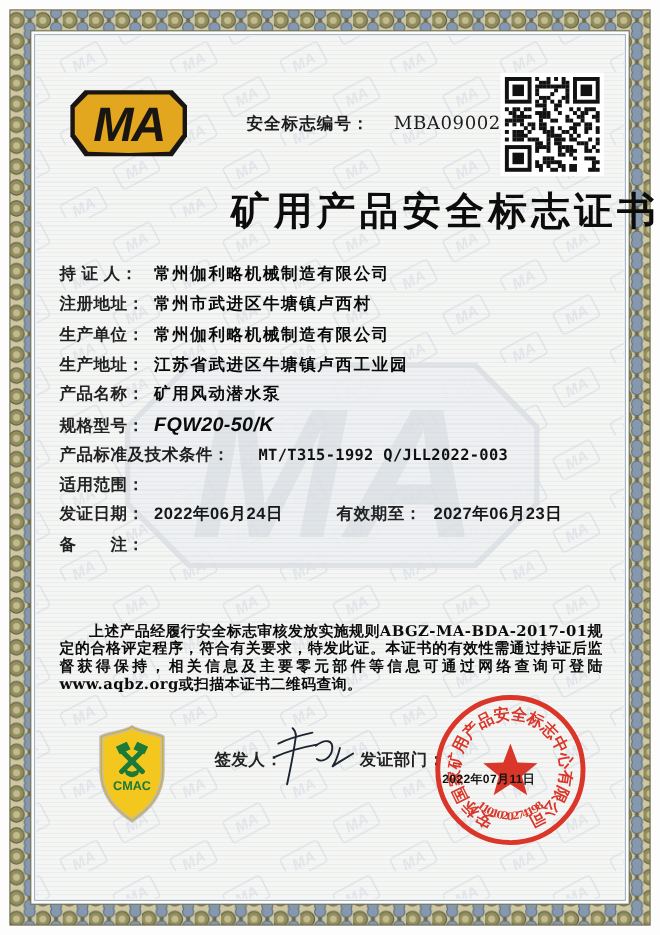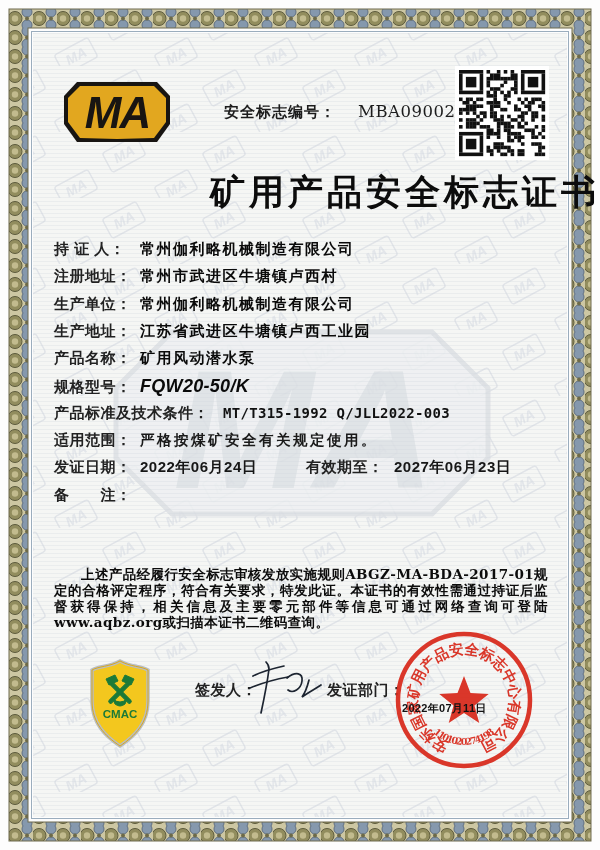--- a/index.html
+++ b/index.html
@@ -19,21 +19,21 @@
   .title{left:0;top:169px;width:600px;text-align:right;font-size:35px;font-weight:900;
     letter-spacing:4px;color:#0c0c0c;font-family:"Liberation Sans",sans-serif;}
   
   #fields{left:54px;top:240px;width:500px;}
   .row{display:flex;height:27.3px;font-size:15px;align-items:baseline;}
   .lbl{flex:0 0 86px;font-weight:700;color:#222;letter-spacing:.5px;}
   .lbl.wide{flex:0 0 auto;margin-right:14px;}
   .val{color:#0a0a0a;}
   .val.brush{font-family:"DejaVu Serif",serif;font-weight:800;letter-spacing:1.5px;}
   .val.model{font-weight:800;font-size:18px;letter-spacing:.3px;font-style:italic;}
-  .val.std{font-family:"DejaVu Sans Mono",monospace;font-weight:600;font-size:14px;letter-spacing:.3px;color:#111;}
+  .val.std{font-family:"DejaVu Sans Mono",monospace;font-weight:600;font-size:14px;letter-spacing:.3px;color:#111;margin-left:12px;}
   .val.kai{font-family:"DejaVu Serif",serif;font-weight:600;letter-spacing:2.5px;font-size:14.5px;color:#1a1a1a;}
   .val.date{font-weight:600;color:#161616;letter-spacing:.5px;}
   .val.d1{flex:0 0 166px;}
   .lbl2{flex:0 0 88px;font-weight:700;color:#222;letter-spacing:.5px;}
   
   .statement{left:54px;top:566px;width:494px;font-family:"DejaVu Serif",serif;font-weight:700;
     font-size:13.5px;line-height:16px;text-align:justify;text-indent:2em;color:#0c0c0c;letter-spacing:.4px;}
   
   .signer-label,.dept-label{font-size:15px;font-weight:700;color:#222;letter-spacing:.5px;}
   .signer-label{left:195px;top:681px;}
@@ -355,21 +355,20 @@
       <div class="row">
         <span class="lbl">规格型号：</span>
         <span class="val model">FQW20-50/K</span>
       </div>
       <div class="row">
         <span class="lbl wide">产品标准及技术条件：</span>
         <span class="val std">MT/T315-1992 Q/JLL2022-003</span>
       </div>
       <div class="row">
         <span class="lbl">适用范围：</span>
-        <span class="val kai">严格按煤矿安全有关规定使用。</span>
       </div>
       <div class="row">
         <span class="lbl">发证日期：</span>
         <span class="val date d1">2022年06月24日</span>
         <span class="lbl2">有效期至：</span>
         <span class="val date">2027年06月23日</span>
       </div>
       <div class="row">
         <span class="lbl">备　　注：</span>
         <span class="val brush"></span>

